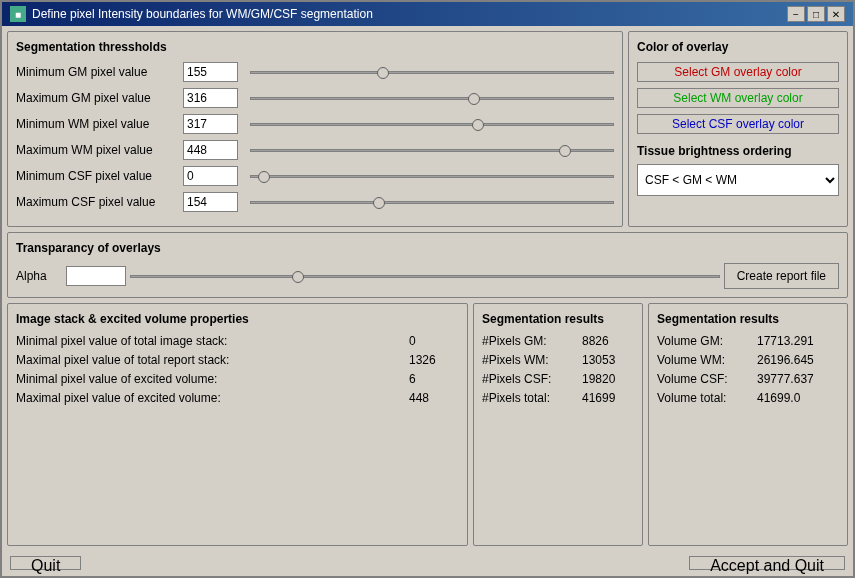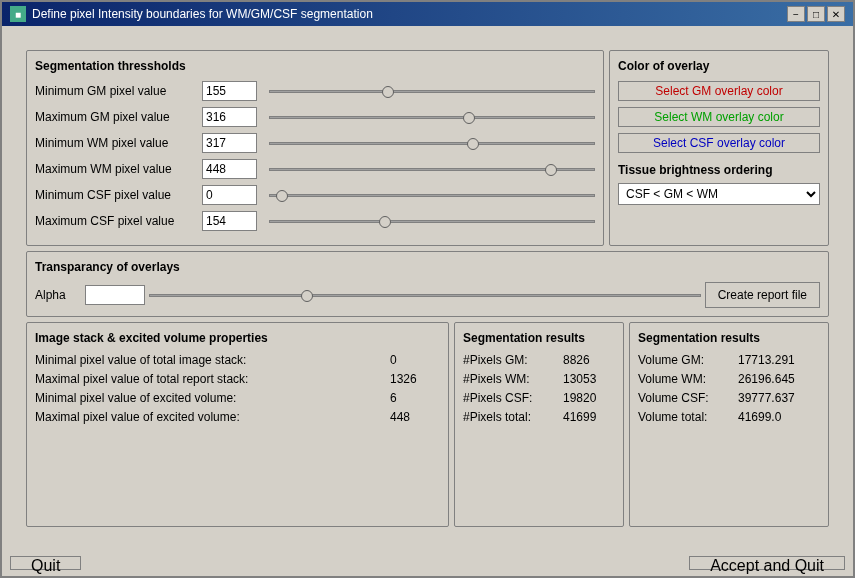--- a/index.html
+++ b/index.html
@@ -55,21 +55,21 @@
       border: 1px solid #808080;
       font-size: 10px;
       cursor: pointer;
       display: flex;
       align-items: center;
       justify-content: center;
       color: black;
     }
     .content {
       flex: 1;
-      padding: 24px;
+      padding: 5px;
       display: flex;
       flex-direction: column;
       gap: 5px;
     }
     .top-row {
       display: flex;
       gap: 5px;
       flex-shrink: 0;
     }
     .panel {
@@ -136,21 +136,21 @@
       margin-bottom: 6px;
       font-size: 12px;
     }
     .dropdown-row {
       display: flex;
       align-items: center;
       gap: 4px;
     }
     .dropdown {
       flex: 1;
-      height: 22px;
+      height: 32px;
       border: 1px solid #808080;
       background: white;
       font-size: 12px;
       padding: 1px 3px;
     }
     .transparency-panel {
       flex-shrink: 0;
     }
     .transparency-row {
       display: flex;

